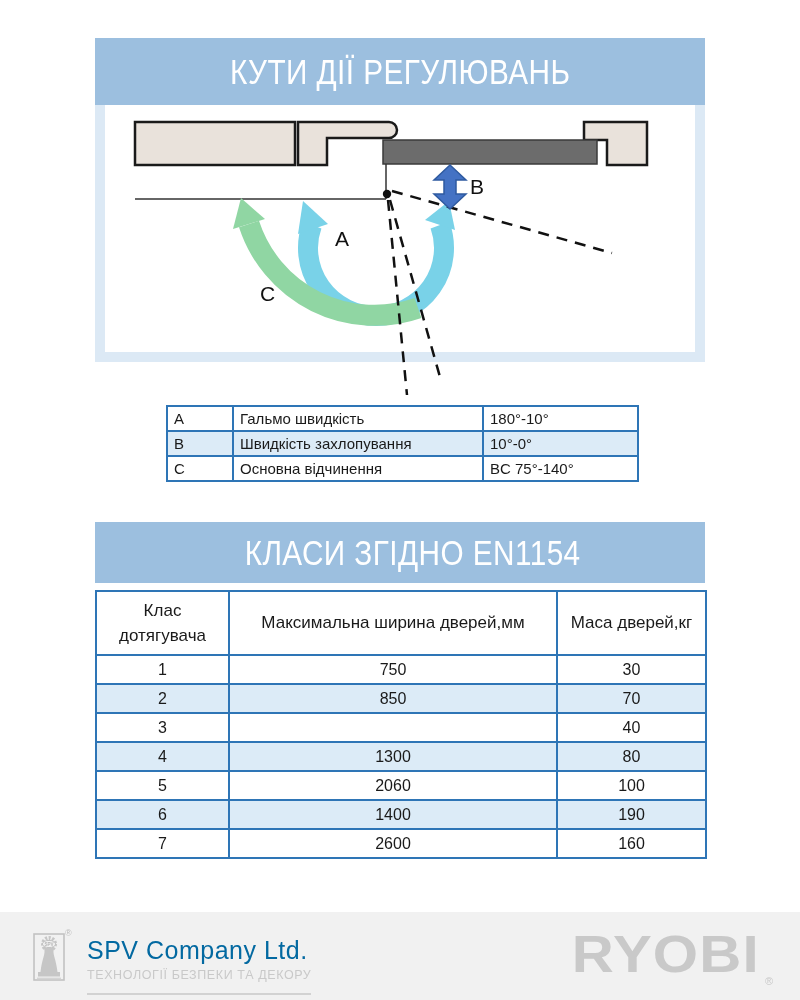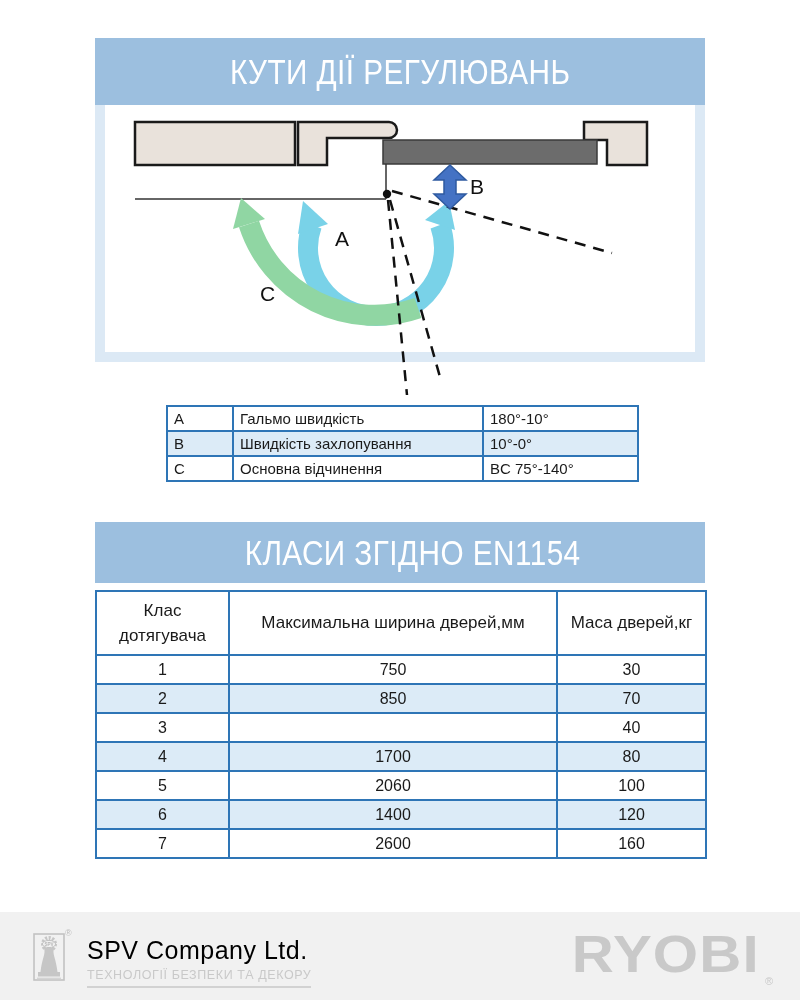--- a/index.html
+++ b/index.html
@@ -27,22 +27,22 @@
   .cls-table th { border:2px solid #2e75b6; height:64px; background:#fff; color:#1a1a1a;
                   font-size:17px; font-weight:400; text-align:center; line-height:1.5; padding:0 6px; }
   .cls-table td { border:2px solid #2e75b6; height:29px; background:#fff; color:#1a1a1a;
                   font-size:16px; text-align:center; vertical-align:middle; }
   .cls-table tr.alt td { background:#dcebf7; }
 
   #footer { position:absolute; left:0; top:912px; width:800px; height:88px; background:#f1f1f1; }
   #spv-logo-box { position:absolute; left:33px; top:21px; }
   #spv-reg { position:absolute; left:65px; top:16px; font-size:9px; color:#bdbdbd; }
   #spv-text { position:absolute; left:87px; top:24px; }
-  .spv-name { font-size:25px; color:#000000; letter-spacing:.5px; }
-  .spv-tagline { display:inline-block; margin-top:3px; padding-bottom:4px; border-bottom:2px solid #d2d2d2;
+  .spv-name { font-size:25px; color:#0369a1; letter-spacing:.5px; }
+  .spv-tagline { display:inline-block; margin-top:3px; padding-bottom:11px; border-bottom:2px solid #d2d2d2;
                  font-size:12.5px; color:#c9c9c9; letter-spacing:.6px; white-space:nowrap; }
   #ryobi { position:absolute; right:40px; top:14px; font-size:52px; font-weight:bold; color:#c9c9c9;
            letter-spacing:1px; transform:scaleX(1.12); transform-origin:right center; line-height:1.1; }
   #ryobi-reg { position:absolute; right:27px; top:63px; font-size:11px; color:#c9c9c9; }
 
   svg text { font-family:"Liberation Sans",sans-serif; }
 </style>
 </head>
 <body>
 
@@ -147,32 +147,32 @@
           <td>850</td>
           <td>70</td>
         </tr>
         <tr>
           <td>3</td>
           <td></td>
           <td>40</td>
         </tr>
         <tr class="alt">
           <td>4</td>
-          <td>1700</td>
+          <td>1300</td>
           <td>80</td>
         </tr>
         <tr>
           <td>5</td>
           <td>2060</td>
           <td>100</td>
         </tr>
         <tr class="alt">
           <td>6</td>
           <td>1400</td>
-          <td>120</td>
+          <td>190</td>
         </tr>
         <tr>
           <td>7</td>
           <td>2600</td>
           <td>160</td>
         </tr>
       </tbody>
     </table>
   </div>
 

